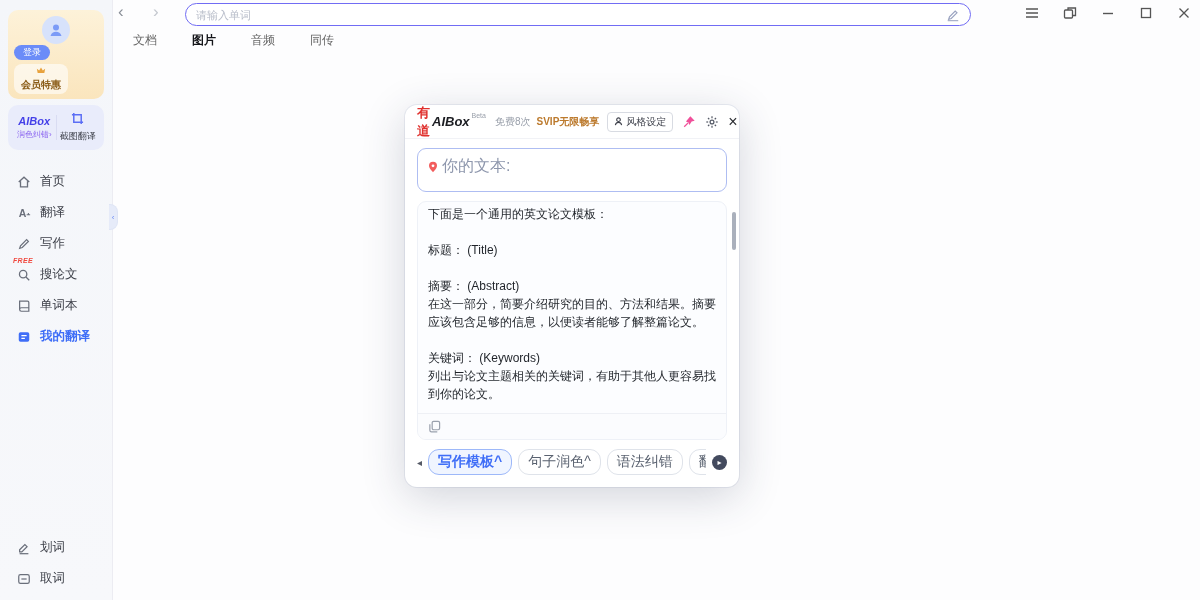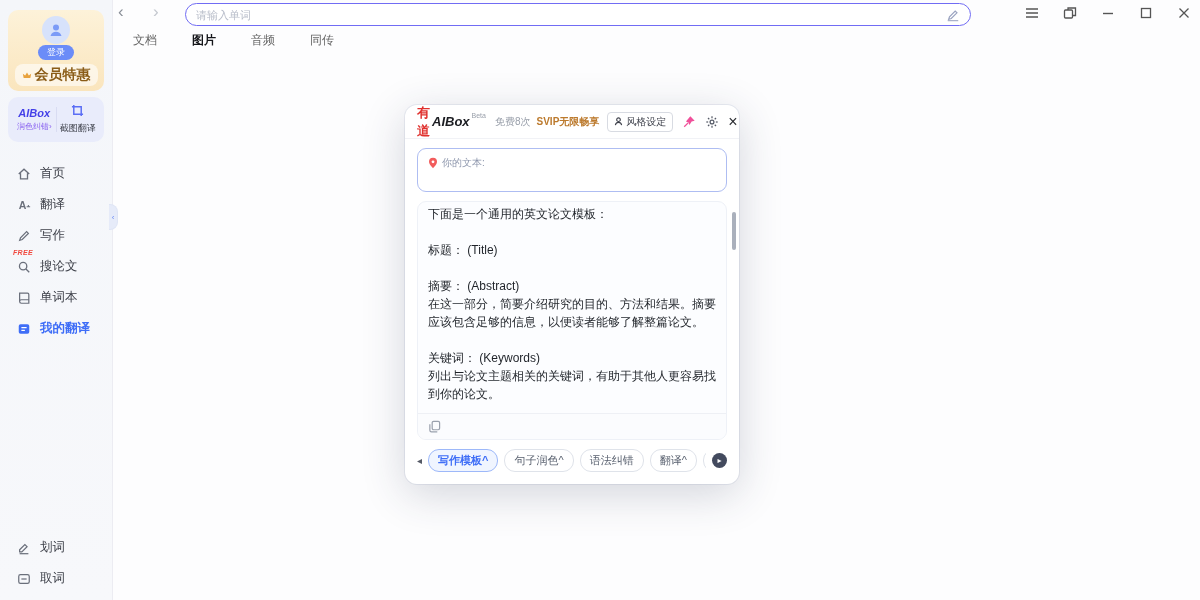--- a/index.html
+++ b/index.html
@@ -12,34 +12,34 @@
   svg { display:block; }
 
   
   .sidebar {
     position:absolute; left:0; top:0; width:113px; height:600px;
     background:linear-gradient(180deg,#f4f6fa 0%,#f7f8fb 100%);
     border-right:1px solid #ececf2;
   }
   .login-card {
     margin:10px 8px 0; background:linear-gradient(180deg,#fdf2d9,#fae5bd);
-    border-radius:10px; padding:6px 6px 5px; text-align:center; position:relative;
+    border-radius:10px; padding:6px 6px 5px; position:relative;
   }
   .avatar {
     width:28px; height:28px; border-radius:50%; background:#d7e2fb;
     margin:0 auto; display:flex; align-items:center; justify-content:center;
   }
   .login-pill {
     display:inline-block; background:#6b8cf8; color:#fff; font-size:9px;
     border-radius:8px; padding:1px 9px; margin-top:-6px; position:relative;
   }
   .member-pill {
     margin-top:4px; display:inline-flex; align-items:center; gap:3px;
     background:rgba(255,255,255,.6); border-radius:8px; padding:2px 7px;
-    font-size:14px; color:#8a5c17; font-weight:bold;
+    font-size:10px; color:#8a5c17; font-weight:bold;flex-direction:column;
   }
   .aibox-card {
     margin:6px 8px; background:#e9ecfb; border-radius:10px; padding:7px 5px;
     display:flex; align-items:center;
   }
   .aibox-left { flex:1; text-align:center; border-right:1px solid #d9dcf2; }
   .aibox-title { font-size:11px; font-weight:800; color:#4440e8; font-style:italic; }
   .aibox-sub { font-size:8px; color:#8a63f0; margin-top:2px; }
   .aibox-right { flex:1; text-align:center; }
   .aibox-right .lbl { font-size:9px; color:#3c3f49; margin-top:2px; }
@@ -114,21 +114,21 @@
     font-size:10px; color:#3c3f49; cursor:pointer; white-space:nowrap; background:#fff;
   }
   .hd-spacer { flex:1; }
   .hd-icon { margin-left:9px; cursor:pointer; display:flex; align-items:center; }
   .close-x { font-size:16px; color:#2c2e33; line-height:1; }
 
   .your-text-box {
     margin:9px 12px 0; border:1px solid #aebdf2; border-radius:9px;
     height:44px; padding:7px 10px; cursor:text; background:#fff;
   }
-  .your-text-label { display:flex; align-items:center; gap:4px; font-size:10px; color:#8e97ad; }
+  .your-text-label { display:flex; align-items:center; gap:4px; font-size:16px; color:#8e97ad; }
 
   .result-card {
     margin:9px 12px 0; border:1px solid #eef1f7; border-radius:9px;
     background:#fcfdff; overflow:hidden;
   }
   .card-title-row { display:flex; align-items:center; gap:5px; padding:8px 10px 4px; }
   .card-title { font-size:11px; color:#4a5568; }
   .card-title-spacer { flex:1; }
   .card-icon { color:#8f98a8; cursor:pointer; display:flex; align-items:center; }
   .star-glyph { font-size:13px; line-height:1; }
@@ -140,21 +140,21 @@
   .card-footer {
     border-top:1px solid #eef0f5; padding:6px 10px; display:flex;
     align-items:center; background:#fbfcfe;
   }
   .card-footer-hint { font-size:11px; color:#9aa1ad; flex:1; }
 
   .tags-row { margin:9px 12px 0; display:flex; align-items:center; gap:6px; }
   .tag-arrow-left { font-size:10px; color:#555a66; cursor:pointer; flex:0 0 auto; }
   .tags-strip { display:flex; gap:6px; overflow:hidden; flex:1; }
   .tag-pill {
-    flex:0 0 auto; font-size:11px; padding:3px 9px; border-radius:11px;
+    flex:0 0 auto; font-size:14px; padding:3px 9px; border-radius:11px;
     border:1px solid #dfe3ea; color:#5a6270; background:#fff; cursor:pointer;
     white-space:nowrap;
   }
   .tag-pill.active { color:#3f6ef7; border-color:#9db8f9; background:#f0f5ff; font-weight:bold; }
   .tag-arrow-right {
     flex:0 0 auto; width:15px; height:15px; border-radius:50%; background:#434a5e;
     color:#fff; font-size:8px; display:flex; align-items:center; justify-content:center;
     cursor:pointer;
   }
   .modal-input {

